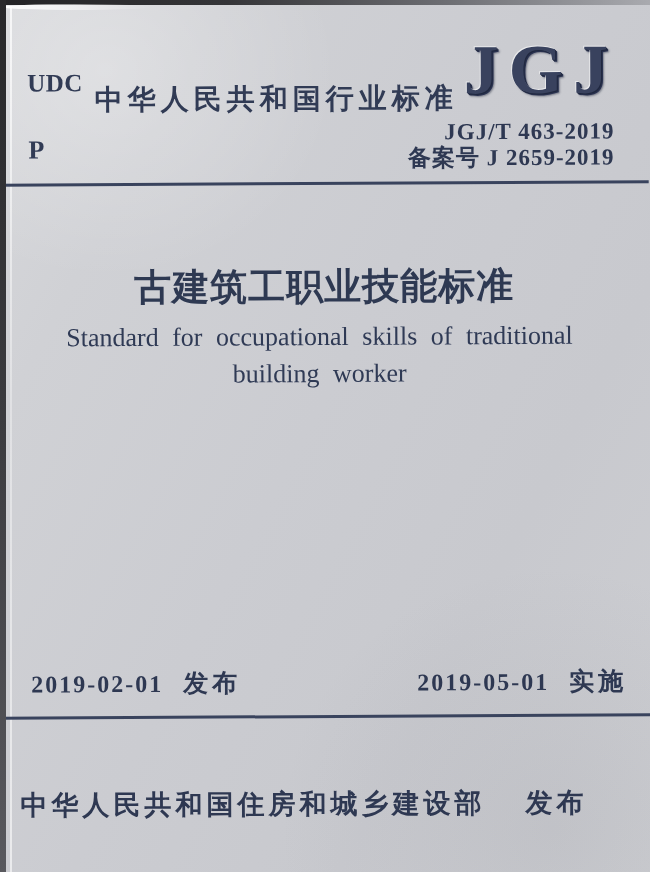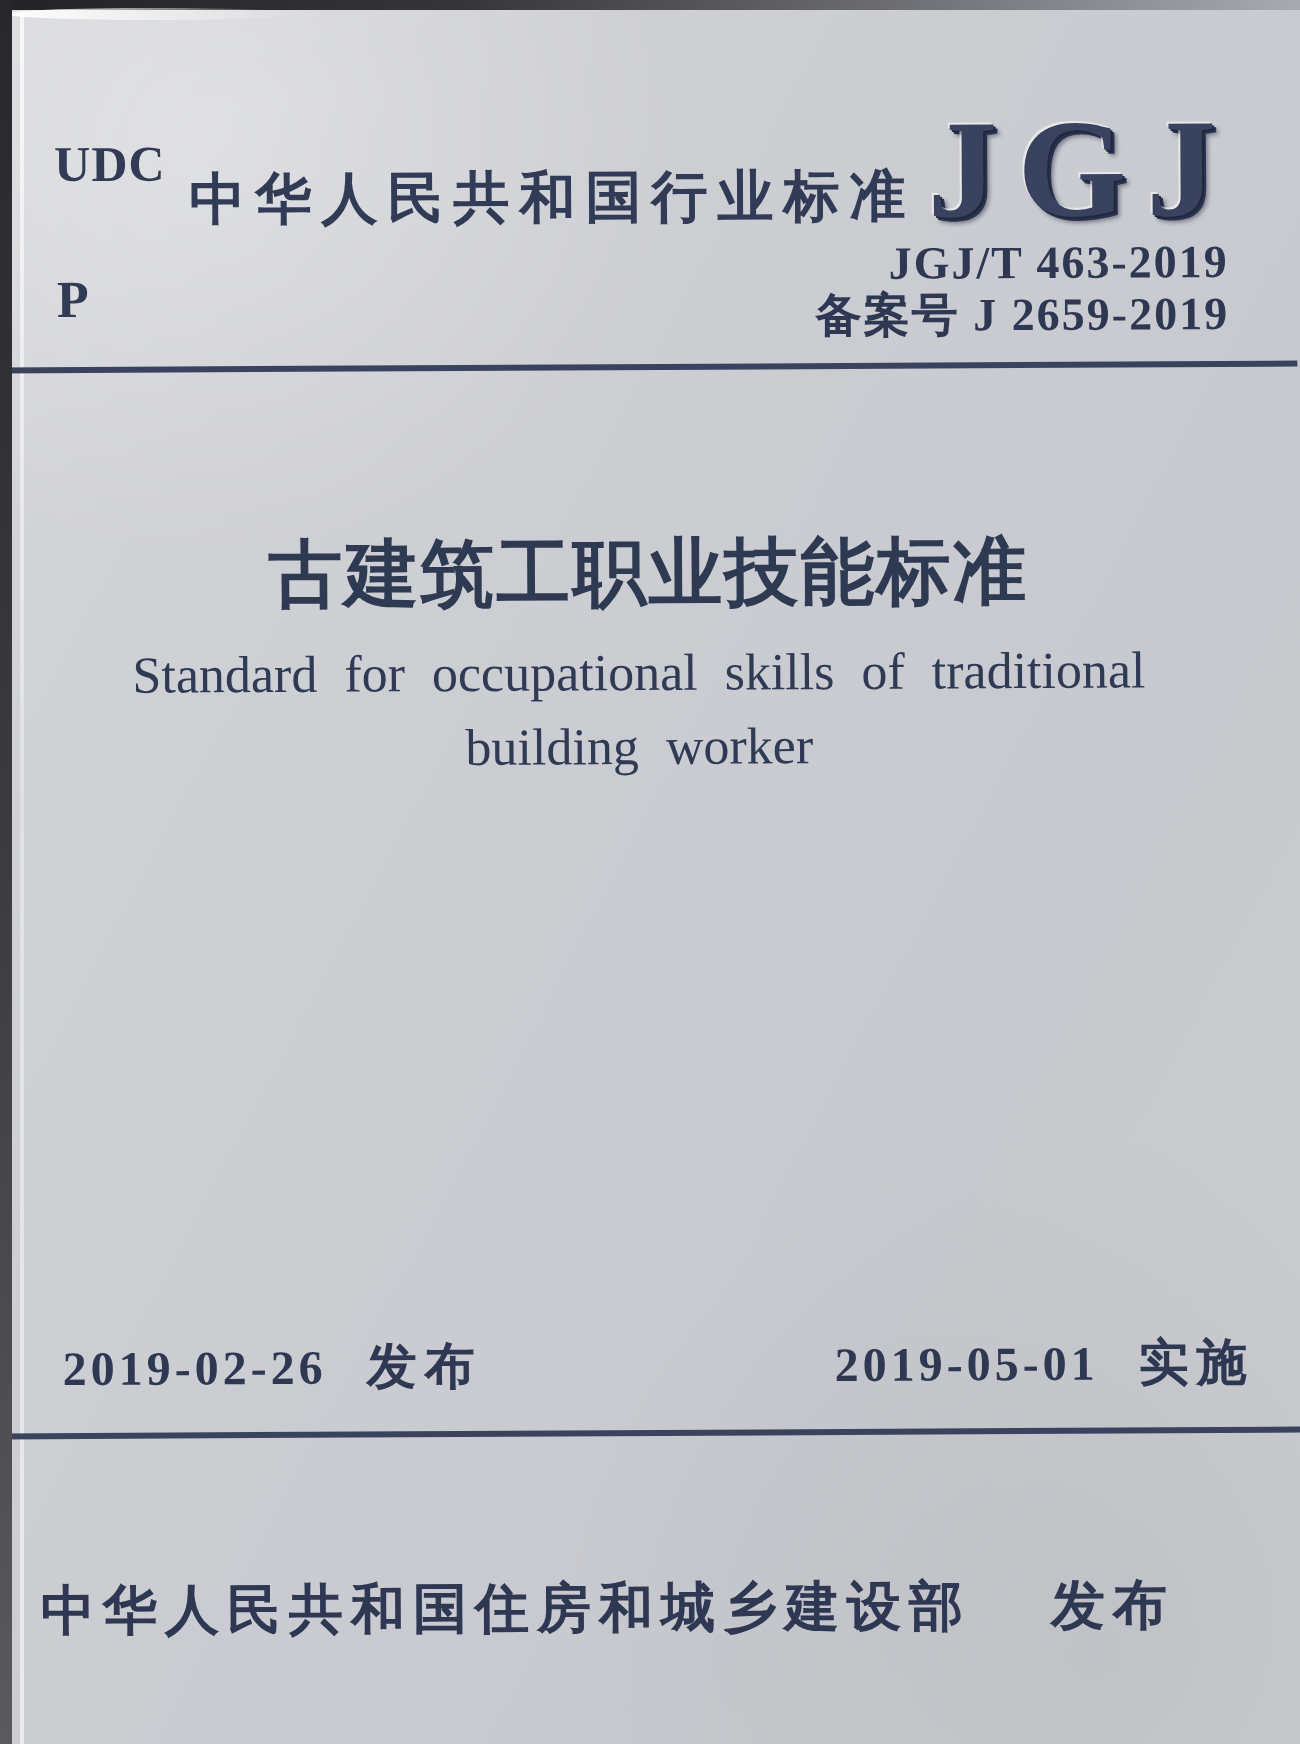--- a/index.html
+++ b/index.html
@@ -44,21 +44,21 @@
   .ptag{
     position:absolute;left:30px;top:134px;
     font:700 26px "Liberation Serif",serif;
   }
   .header-title{
     position:absolute;left:0;right:94px;top:80px;text-align:center;
     font-weight:700;font-size:28px;letter-spacing:5px;
     font-family:"Liberation Sans",sans-serif;
   }
   .logo{
-    position:absolute;right:30px;top:52px;
+    position:absolute;right:30px;top:36px;
     font:700 70px "Liberation Serif",serif;line-height:70px;letter-spacing:10px;
     color:#39425e;
     text-shadow:
       -1px -1px 0 rgba(255,255,255,0.55),
       1px 1px 0 #20283f,
       2px 2px 0 #2a3250,
       3px 3px 2px rgba(25,30,50,0.45);
   }
   .std-numbers{
     position:absolute;right:34px;top:120px;text-align:right;
@@ -120,21 +120,21 @@
 
     <div class="title-cn">古建筑工职业技能标准</div>
 
     <div class="title-en">
       <div>Standard for occupational skills of traditional</div>
       <div>building worker</div>
     </div>
 
     <div class="dates">
       <div>
-        <span>2019-02-26</span><span class="date-label">发布</span>
+        <span>2019-02-01</span><span class="date-label">发布</span>
       </div>
       <div>
         <span>2019-05-01</span><span class="date-label">实施</span>
       </div>
     </div>
 
     <div class="rule rule-bottom"></div>
 
     <div class="publisher">
       <span>中华人民共和国住房和城乡建设部</span><span class="pub-label">发布</span>

